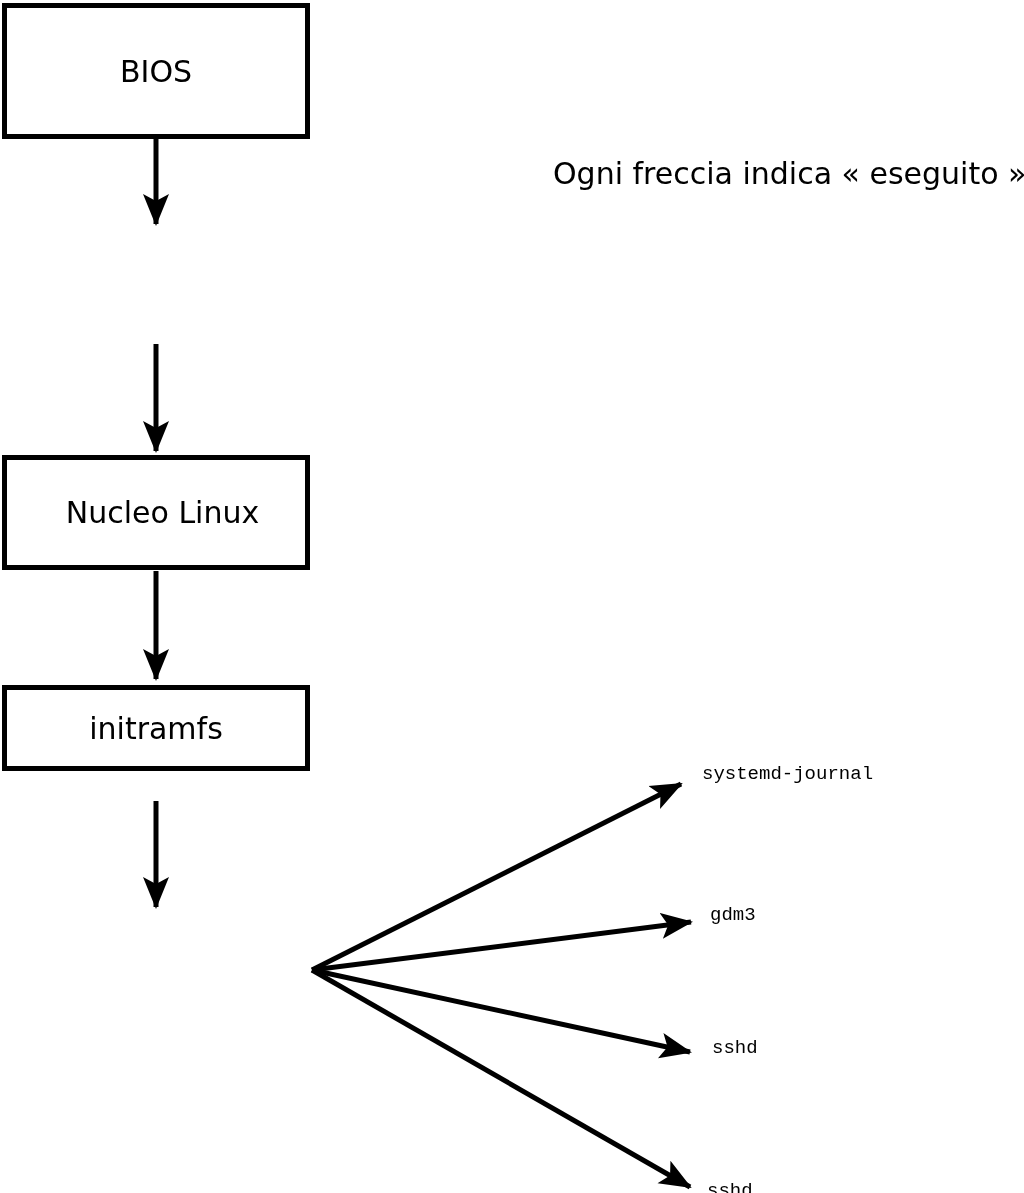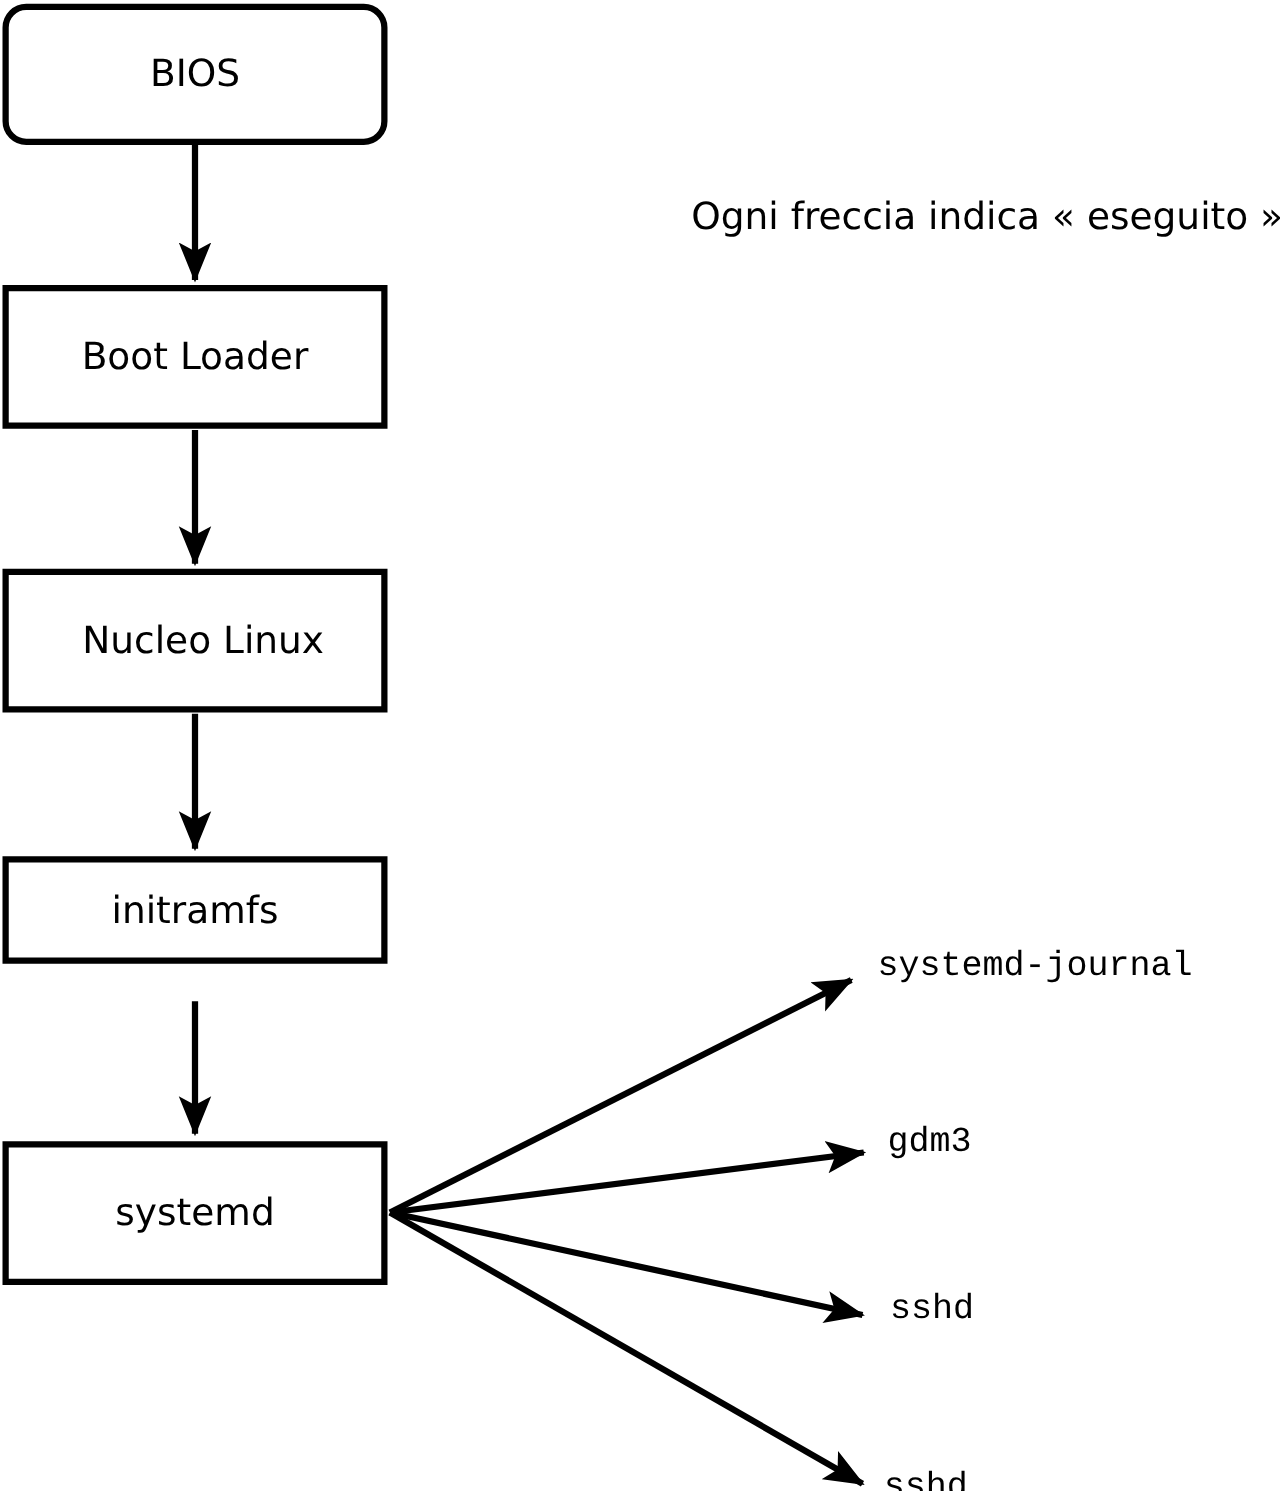--- a/index.html
+++ b/index.html
@@ -42,21 +42,21 @@
     position: absolute;
     left: 553px;
     top: 156px;
     font-size: 30px;
     color: #000000;
     white-space: nowrap;
   }
   .service-label {
     position: absolute;
     font-family: "Liberation Mono", "DejaVu Sans Mono", monospace;
-    font-size: 28px;
+    font-size: 19px;
     line-height: 28px;
     color: #000000;
     white-space: nowrap;
   }
 </style>
 </head>
 <body>
 
 <div class="canvas">
 
@@ -71,39 +71,33 @@
     <line x1="156" y1="344" x2="156" y2="451" stroke="#000000" stroke-width="5" marker-end="url(#arrowhead)"></line>
     <line x1="156" y1="571" x2="156" y2="679" stroke="#000000" stroke-width="5" marker-end="url(#arrowhead)"></line>
     <line x1="156" y1="801" x2="156" y2="907" stroke="#000000" stroke-width="5" marker-end="url(#arrowhead)"></line>
 
     <line x1="312" y1="970" x2="681" y2="784" stroke="#000000" stroke-width="5" marker-end="url(#arrowhead)"></line>
     <line x1="312" y1="970" x2="691" y2="922" stroke="#000000" stroke-width="5" marker-end="url(#arrowhead)"></line>
     <line x1="312" y1="970" x2="690" y2="1052" stroke="#000000" stroke-width="5" marker-end="url(#arrowhead)"></line>
     <line x1="312" y1="970" x2="690" y2="1187" stroke="#000000" stroke-width="5" marker-end="url(#arrowhead)"></line>
   </svg>
 
-  <div class="node-box" style="top:3px; height:113px;border-radius:19px;">
+  <div class="node-box" style="top:3px; height:136px;">
     <span class="node-label">BIOS</span>
   </div>
 
-  <div class="node-box" style="top:228px; height:115px;">
-    <span class="node-label">Boot Loader</span>
-  </div>
 
   <div class="node-box" style="top:455px; height:115px;padding-left:13px;">
     <span class="node-label">Nucleo Linux</span>
   </div>
 
   <div class="node-box" style="top:685px; height:86px;">
     <span class="node-label">initramfs</span>
   </div>
 
-  <div class="node-box" style="top:913px; height:115px;">
-    <span class="node-label">systemd</span>
-  </div>
 
   <div class="caption">Ogni freccia indica « eseguito ».</div>
 
   <div class="service-label" style="left:702px; top:760px;">systemd-journal</div>
 
   <div class="service-label" style="left:710px; top:901px;">gdm3</div>
 
   <div class="service-label" style="left:712px; top:1034px;">sshd</div>
 
   <div class="service-label" style="left:707px; top:1164px;margin-top:13px;">sshd</div>

